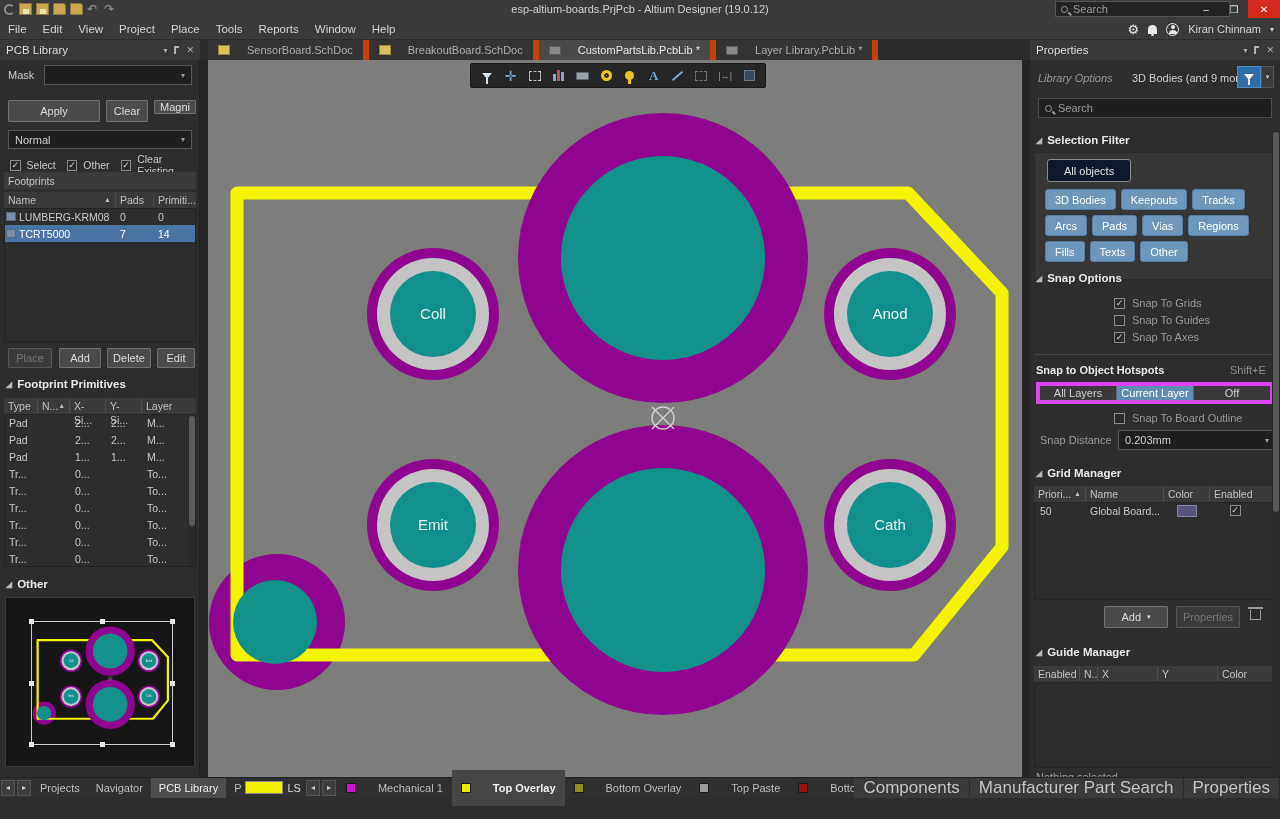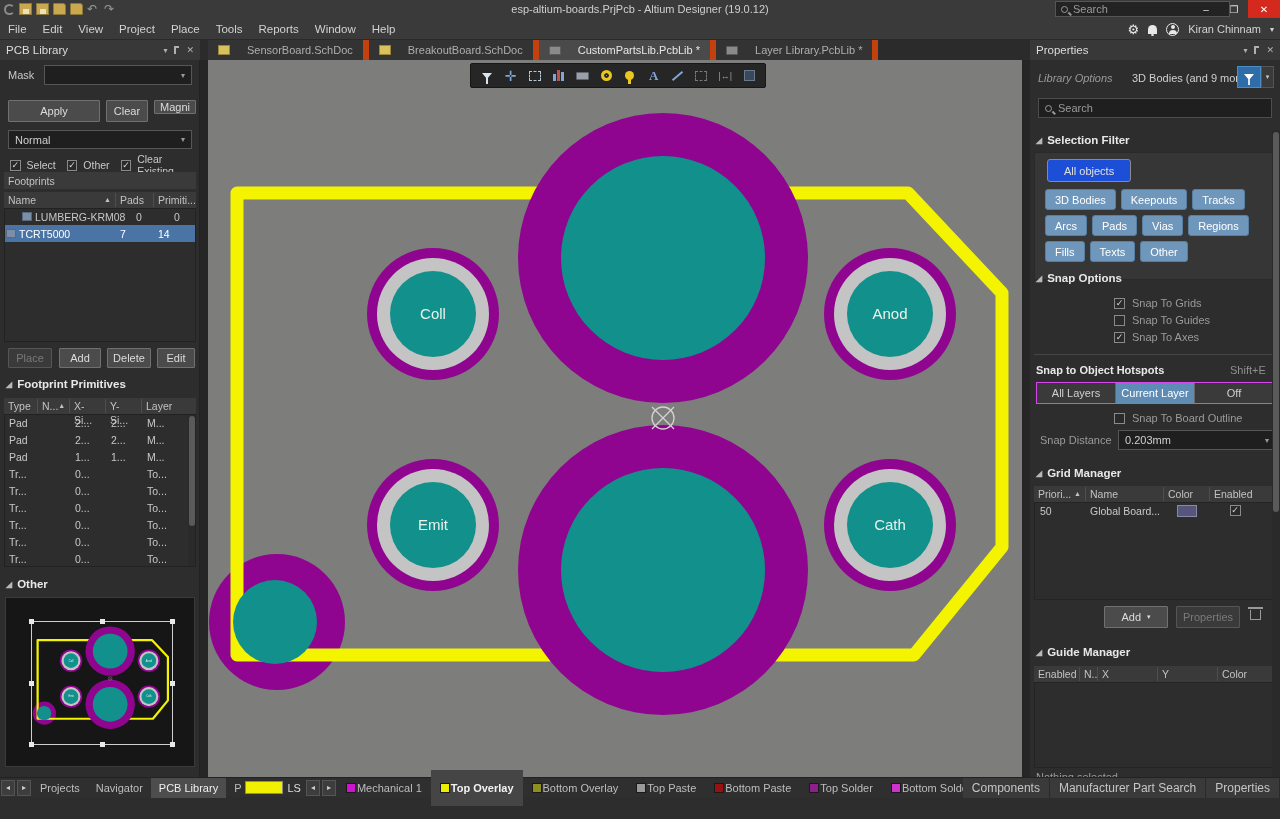--- a/index.html
+++ b/index.html
@@ -86,42 +86,42 @@
   .txtA { color:#7ea7d8; font-size:13px; font-weight:bold; font-family:"Liberation Serif", serif; }
   .lineic { width:13px; height:2px; background:#7ea7d8; transform:rotate(-40deg); }
   .dim { color:#9a9a9a; font-size:9px; }
   .fillic { width:11px; height:11px; background:#39495c; border:1px solid #6a7a8c; }
 
   
   text.padlbl { fill:#e9f2ec; font-size:15px; font-family:"Liberation Sans", sans-serif; }
 
   
   .chipbtn { background:#6f97bc; border:1px solid #587ea2; color:#fff; border-radius:3px; font-size:11px; display:inline-flex; align-items:center; justify-content:center; height:21px; padding:0 9px; }
-  .seg { display:flex; border:1px solid #d946ef; height:22px; }
+  .seg { display:flex; border:4px solid #d946ef; height:22px; }
   .seg div { flex:1; display:flex; align-items:center; justify-content:center; background:#3a3a3a; color:#cfcfcf; border-right:1px solid #666; font-size:11px; }
   .seg div:last-child { border-right:none; }
   .seg div.on { background:#5f8cb5; color:#fff; }
   .rp-search { background:#1f1f1f; border:1px solid #4c4c4c; height:20px; display:flex; align-items:center; gap:6px; padding-left:6px; color:#9a9a9a; }
   .swatch { width:20px; height:12px; background:#56567a; border:1px solid #8888aa; }
   .trash { width:11px; height:10px; border:1px solid #9a9a9a; border-top:none; position:relative; display:inline-block; }
   .trash:before { content:""; position:absolute; left:-3px; top:-3px; width:15px; height:2px; background:#9a9a9a; }
   .shortcut { color:#8f8f8f; }
 
   
   #layerbar { left:0; top:777px; width:1280px; height:20px; background:#2f2f2f; display:flex; align-items:center; border-top:1px solid #222; }
   .ltab { height:20px; display:flex; align-items:center; padding:0 8px; color:#bdbdbd; font-size:11px; }
   .ltab.active { background:#4d4d4d; color:#eee; }
   .navarrow { width:14px; height:16px; background:#3d3d3d; border:1px solid #555; color:#cfcfcf; font-size:8px; display:flex; align-items:center; justify-content:center; margin:0 1px; }
-  .lay { display:flex; align-items:center; gap:1px; padding:0 9px; height:36px; color:#bdbdbd; font-size:11px; white-space:nowrap; }
+  .lay { display:flex; align-items:center; gap:22px; padding:0 9px; height:36px; color:#bdbdbd; font-size:11px; white-space:nowrap; }
   .lay.active { background:#454545; color:#f2f2f2; font-weight:bold; }
   .lsw { width:10px; height:10px; border:1px solid #1a1a1a; display:inline-block; }
   #ls-swatch { width:38px; height:13px; background:#f0f000; border:1px solid #888; margin:0 4px 0 2px; }
   #statusbar { left:0; top:797px; width:1280px; height:22px; background:#383838; display:flex; align-items:center; color:#cfcfcf; font-size:11.5px; border-top:1px solid #262626; }
   #panels-btn { position:absolute; right:8px; top:2px; height:17px; padding:0 10px; background:#4b4b4b; border:1px solid #6a6a6a; color:#ddd; display:flex; align-items:center; font-size:11px; }
-  .rtab { height:20px; display:flex; align-items:center; padding:0 9px; background:#3a3a3a; border-right:1px solid #2a2a2a; color:#c5c5c5; font-size:12px; }
+  .rtab { height:20px; display:flex; align-items:center; padding:0 9px; background:#3a3a3a; border-right:1px solid #2a2a2a; color:#c5c5c5; font-size:17px; }
 
   
   #preview { background:#161616; border:1px solid #3a3a3a; position:absolute; }
   .handle { position:absolute; width:5px; height:5px; background:#e8e8e8; }
   #sel-box { position:absolute; border:1px solid #cfcfcf; }
   .muted { color:#9a9a9a; }
 </style>
 </head>
 <body>
 
@@ -234,21 +234,21 @@
         <span style="border:none">Footprints</span>
       </div>
       <div class="abs grid-head" style="left:4px;top:132px;width:192px;height:16px;">
         <span style="width:112px;display:flex;justify-content:space-between;">
             <i style="font-style:normal">Name</i>
             <i style="font-style:normal;font-size:7px">▲</i>
           </span>
         <span style="width:38px;">Pads</span>
         <span style="width:40px;border:none;">Primiti...</span>
       </div>
-      <div class="abs trow" style="left:20px;top:148px;width:192px;">
+      <div class="abs trow" style="left:4px;top:148px;width:192px;">
         <span class="fp-ic"></span>
         <span style="width:97px">LUMBERG-KRM08</span>
         <span style="width:38px;padding-left:4px">0</span>
         <span style="padding-left:4px">0</span>
       </div>
       <div class="abs trow sel" style="left:4px;top:165px;width:192px;">
         <span class="fp-ic"></span>
         <span style="width:97px">TCRT5000</span>
         <span style="width:38px;padding-left:4px">7</span>
         <span style="padding-left:4px">14</span>
@@ -465,21 +465,21 @@
       <div class="rp-search abs" style="left:8px;top:38px;width:234px;">
         <span class="mag"></span>
         <span>Search</span>
       </div>
 
       <div class="sec-head abs" style="left:6px;top:74px;">
         <span class="sec-arrow">◢</span>
         <span>Selection Filter</span>
       </div>
       <div class="abs" style="left:4px;top:92px;width:242px;height:128px;background:#363636;border:1px solid #2a2a2a;">
-        <div class="abs" style="left:12px;top:6px;height:23px;padding:0 16px;background:#1d4ed8;border:1px solid #8a8a8a;border-radius:3px;display:flex;align-items:center;color:#e0e0e0;">All objects</div>
+        <div class="abs" style="left:12px;top:6px;height:23px;padding:0 16px;background:#0f172a;border:1px solid #8a8a8a;border-radius:3px;display:flex;align-items:center;color:#e0e0e0;">All objects</div>
         <div class="abs" style="left:10px;top:36px;width:226px;display:flex;flex-wrap:wrap;gap:5px;">
           <span class="chipbtn">3D Bodies</span>
           <span class="chipbtn">Keepouts</span>
           <span class="chipbtn">Tracks</span>
           <span class="chipbtn">Arcs</span>
           <span class="chipbtn">Pads</span>
           <span class="chipbtn">Vias</span>
           <span class="chipbtn">Regions</span>
           <span class="chipbtn">Fills</span>
           <span class="chipbtn">Texts</span>

